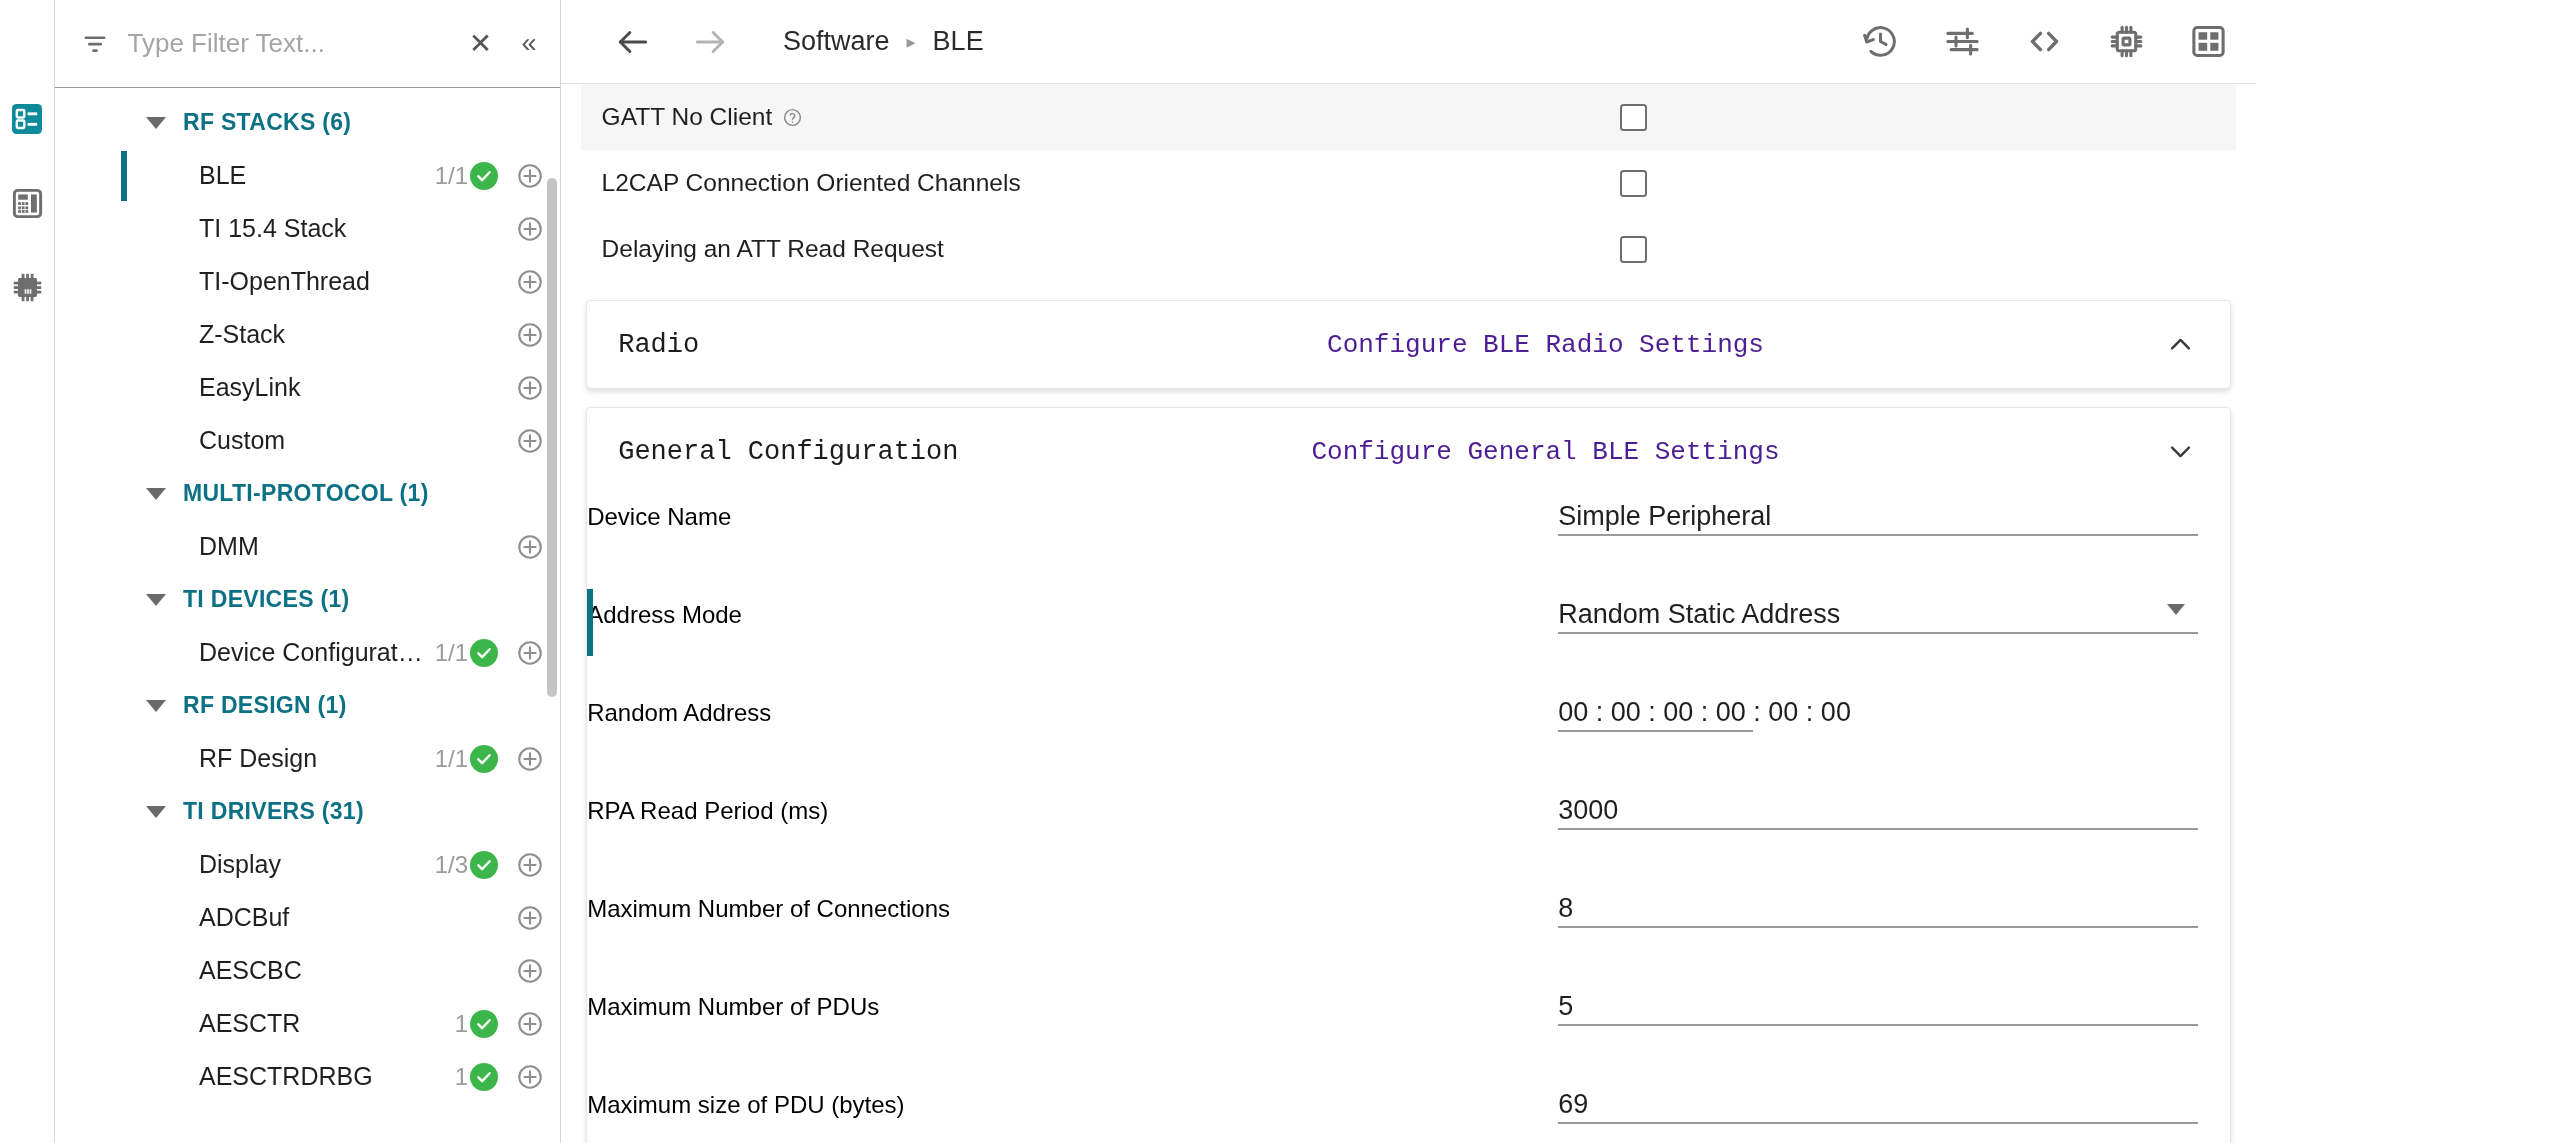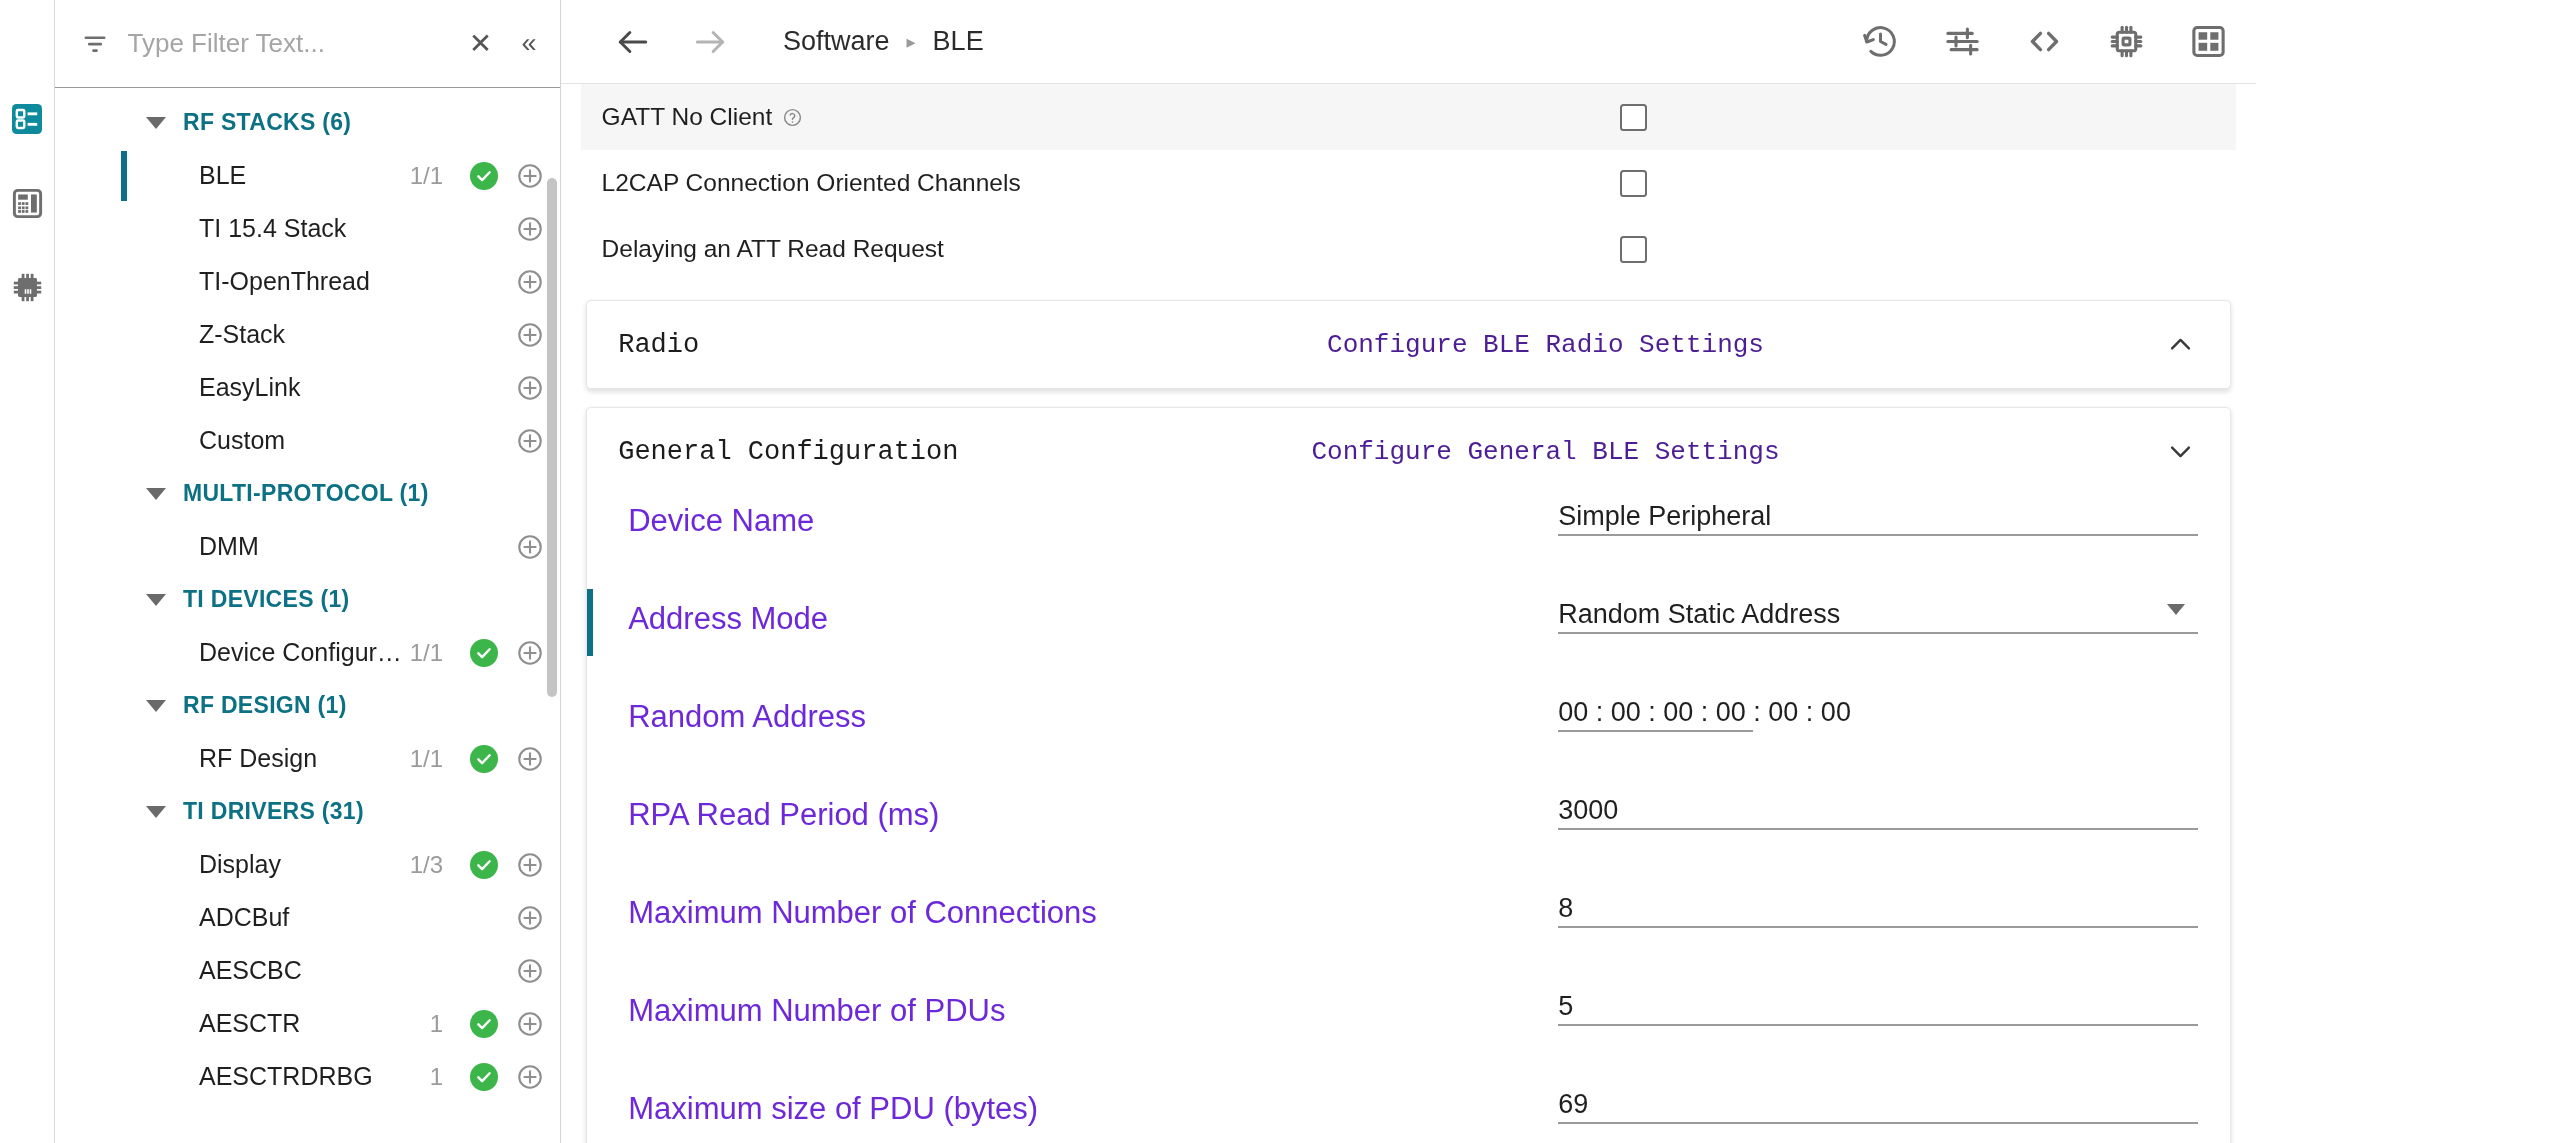--- a/index.html
+++ b/index.html
@@ -96,21 +96,21 @@
     position: absolute; left: 66px; top: 1.4px;
     width: 6.3px; height: 50px;
     background: #0d7185;
   }
   .tree-item-label {
     flex: 1 1 auto;
     white-space: nowrap; overflow: hidden; text-overflow: ellipsis;
   }
   .tree-badge {
     color: #9b9b9b; font-size: 24px;
-    margin-right: 27px; white-space: nowrap;
+    margin-right: 2px; white-space: nowrap;
   }
   .check-circle {
     width: 28px; height: 28px; flex: 0 0 28px;
     border-radius: 50%;
     background: #3cb54a;
     display: flex; align-items: center; justify-content: center;
     margin-right: 17px;
   }
   .plus-circle {
     width: 29.5px; height: 29.5px; flex: 0 0 29.5px;
@@ -223,22 +223,22 @@
     padding-top: 5.6px;
   }
   .field-row.marked::before {
     content: "";
     position: absolute; left: 0; top: -4.2px;
     width: 5.6px; height: 67px;
     background: #0d7185;
   }
   .field-label {
     width: 971px; flex: 0 0 971px;
-    font-size: 31px; color: #6d28d9;
-    padding-left: 41px; padding-top: 2.8px;
+    font-size: 24px; color: #000000;
+    padding-top: 2.8px;
   }
   .field-control {
     flex: 1 1 auto;
     position: relative;
     min-width: 0;
   }
   .field-value {
     font-size: 27px; color: #1f1f1f;
     padding-bottom: 2px;
     display: flex; align-items: center;

